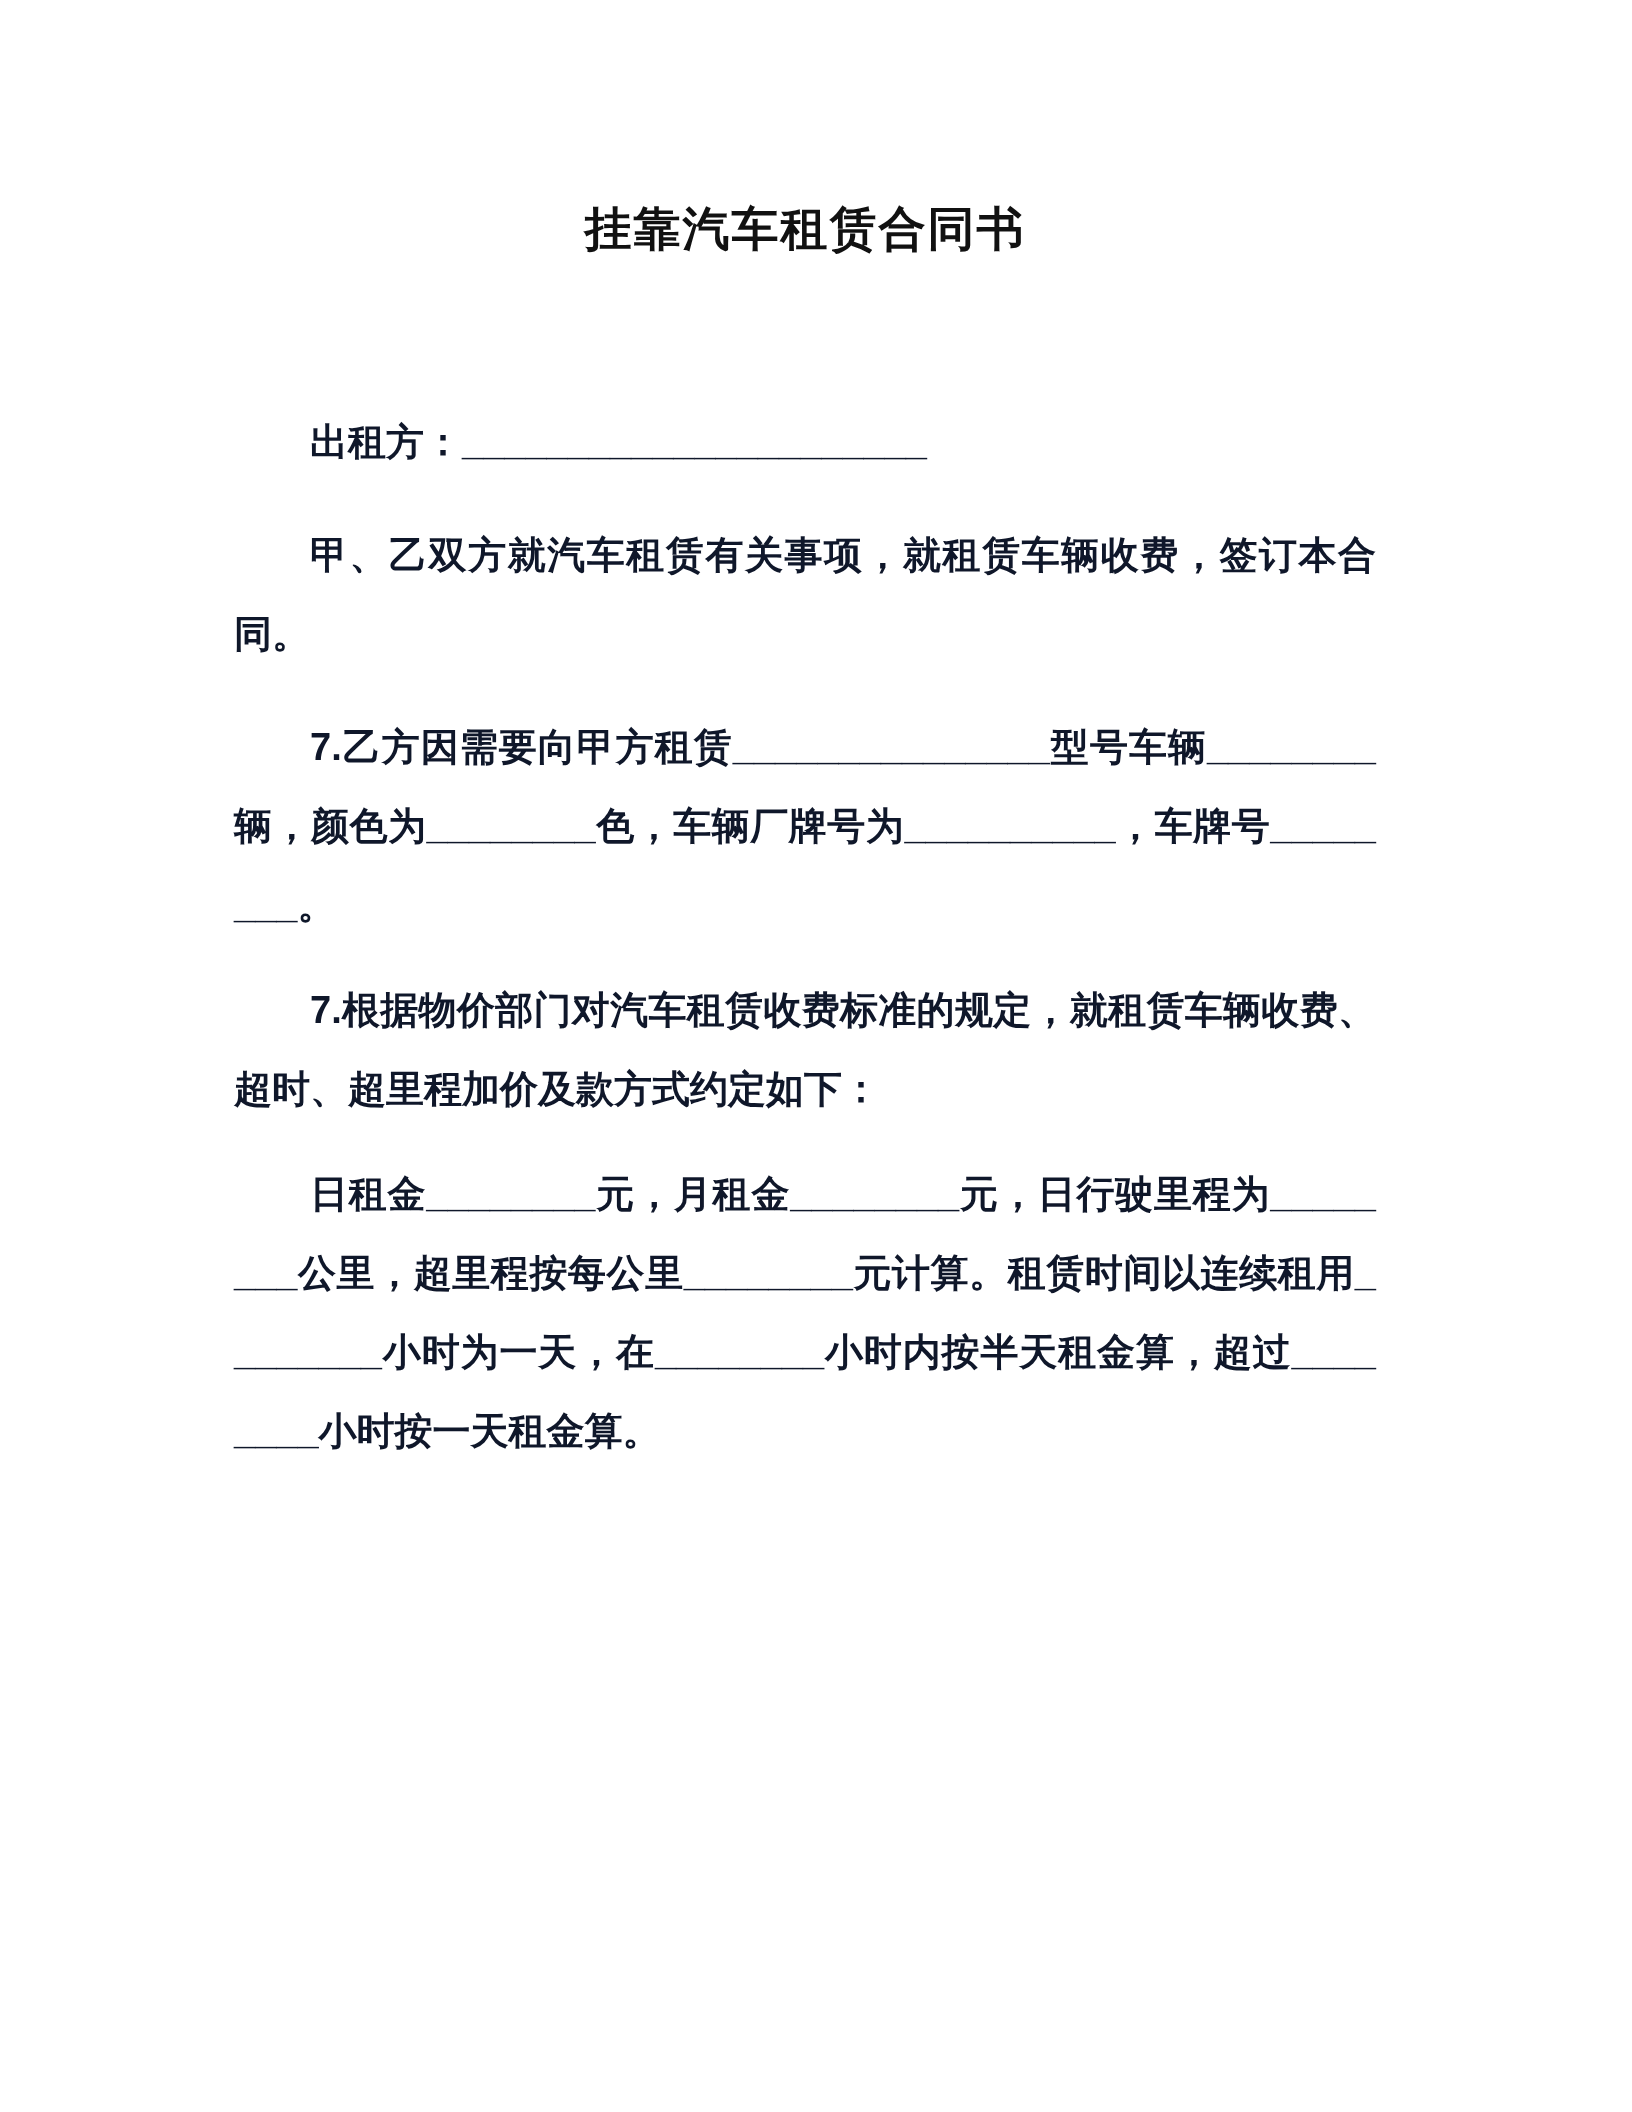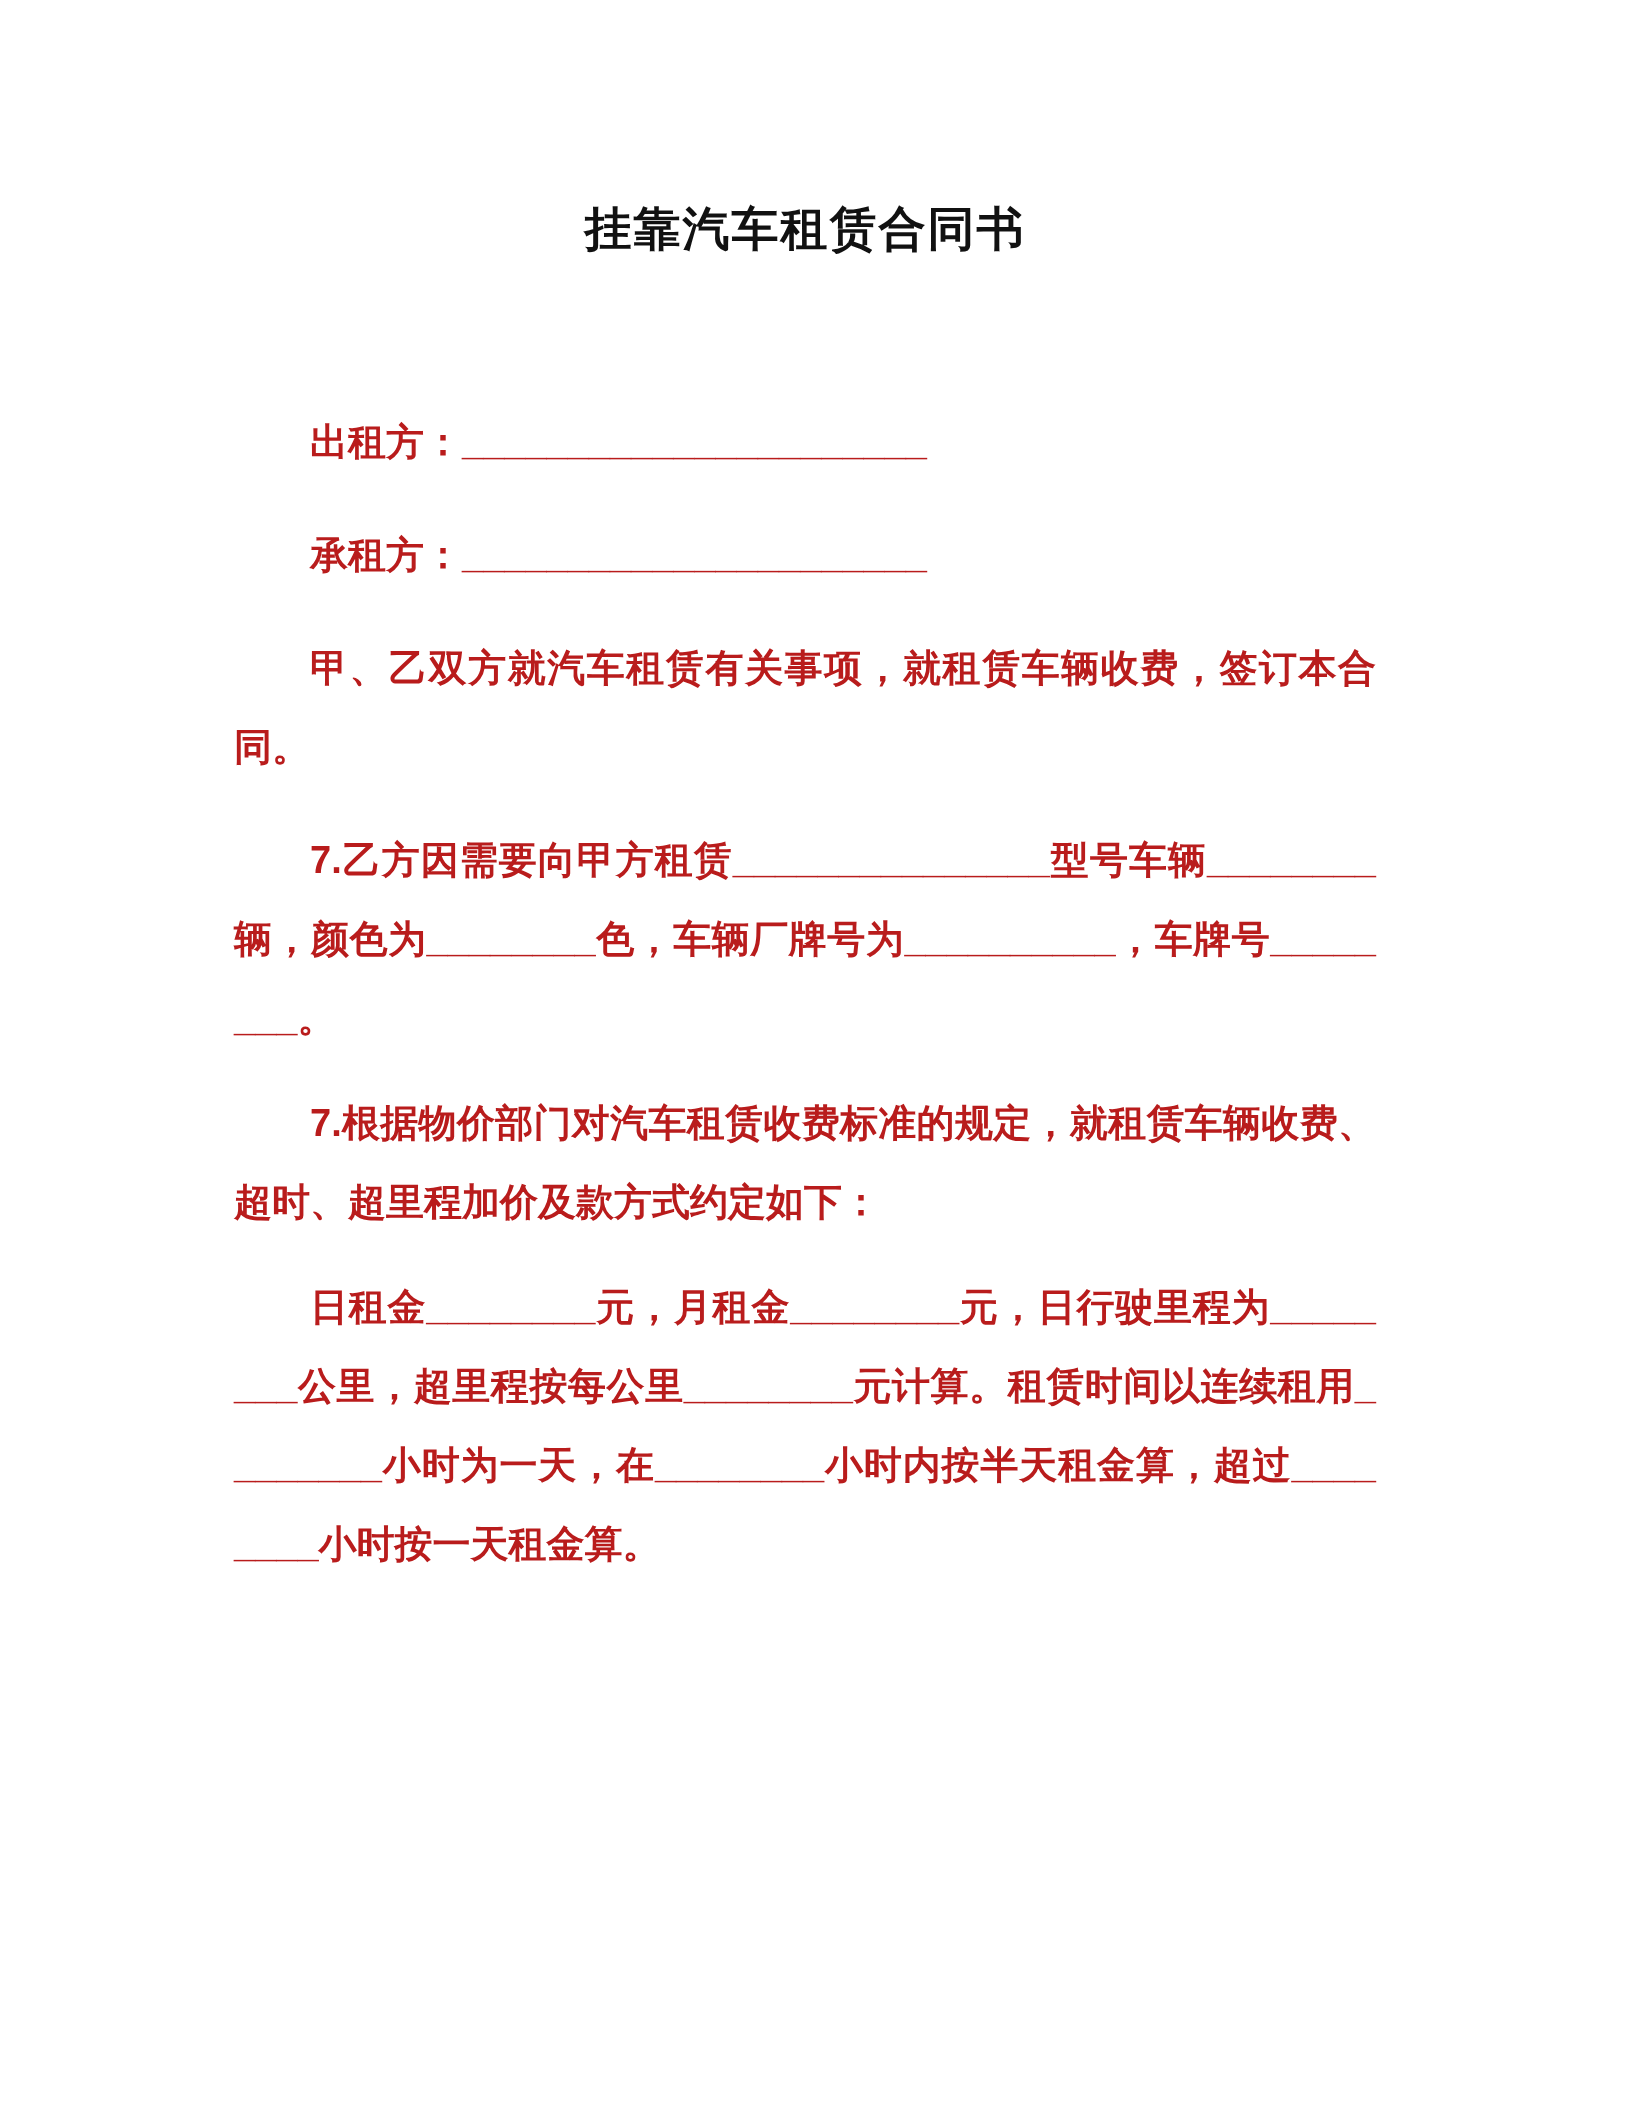--- a/index.html
+++ b/index.html
@@ -25,36 +25,35 @@
     color: #111111;
     margin-bottom: 142px;
   }
   .para {
     font-size: 38px;
     font-weight: 700;
     line-height: 2.08;
     text-align: justify;
     text-justify: inter-ideograph;
     text-indent: 2em;
-    color: #b91c1c;
+    color: #0f172a;
     margin-bottom: 26px;
     word-break: break-all;
     overflow-wrap: anywhere;
   }
   .para.gap-large { margin-bottom: 34px; }
 </style>
 </head>
 <body>
 
 <div class="page">
   <h1 class="title">挂靠汽车租赁合同书</h1>
 
   <p class="para gap-large">出租方：______________________</p>
 
-  <p class="para gap-large">承租方：______________________</p>
 
   <p class="para gap-large">甲、乙双方就汽车租赁有关事项，就租赁车辆收费，签订本合同。</p>
 
 
   <p class="para">7.乙方因需要向甲方租赁_______________型号车辆________辆，颜色为________色，车辆厂牌号为__________，车牌号________。</p>
 
 
   <p class="para">7.根据物价部门对汽车租赁收费标准的规定，就租赁车辆收费、超时、超里程加价及款方式约定如下：</p>
 
   <p class="para">日租金________元，月租金________元，日行驶里程为________公里，超里程按每公里________元计算。租赁时间以连续租用________小时为一天，在________小时内按半天租金算，超过________小时按一天租金算。</p>

